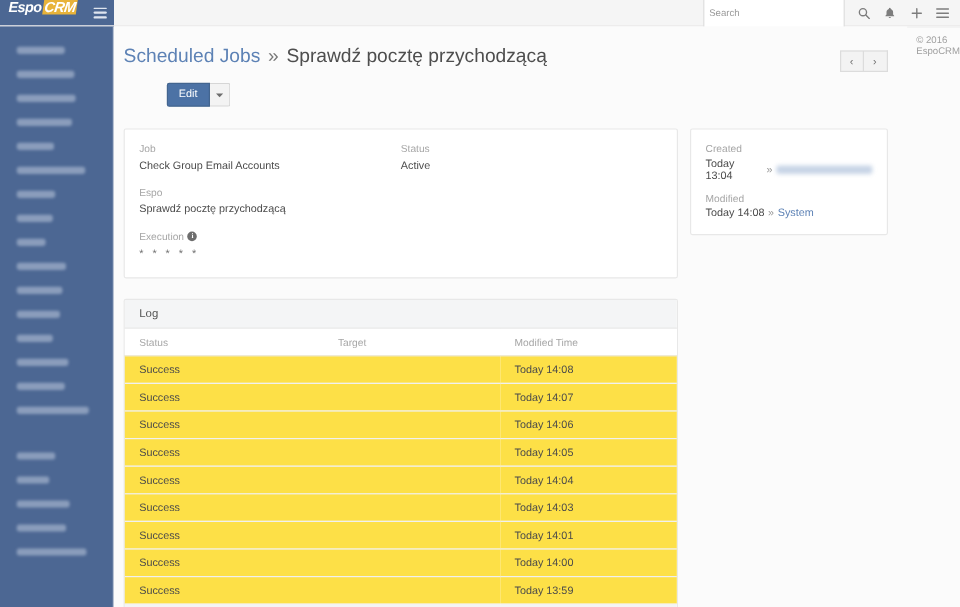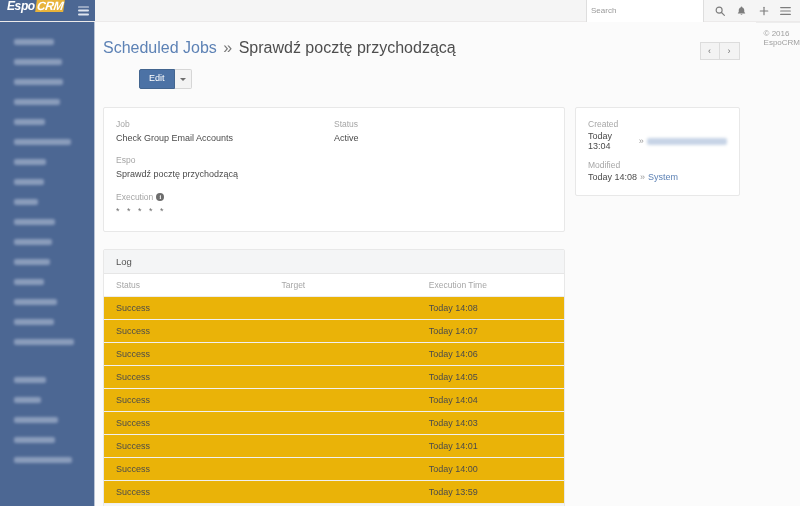--- a/index.html
+++ b/index.html
@@ -149,21 +149,21 @@
     background: #f4f5f6; border-bottom: 1px solid #e6e6e6;
     padding: 6px 12px; font-size: 9.5px; color: #555;
   }
   table.log { width: 100%; border-collapse: collapse; }
   table.log th {
     font-size: 8.5px; color: #a6a6a6; font-weight: normal; text-align: left;
     padding: 6px 12px 6px; border-bottom: 1px solid #ececec; background: #fff;
   }
   table.log td {
     font-size: 9px; color: #4b4b4b; padding: 6px 12px;
-    border-bottom: 1px solid #f0f0f0; background: #eab308;
+    border-bottom: 1px solid #f0f0f0; background: #fde047;
   }
   table.log col.c-status { width: 36%; }
   table.log col.c-target { width: 32%; }
   table.log col.c-time   { width: 32%; }
   .show-more-row {
     background: #f4f5f6; display: flex; align-items: center;
     justify-content: space-between; padding: 6px 12px;
     font-size: 9px; color: #555; cursor: pointer;
   }
 
@@ -370,21 +370,21 @@
               <table class="log">
                 <colgroup>
                   <col class="c-status">
                     <col class="c-target">
                     <col class="c-time">
                 </colgroup>
                 <thead>
                   <tr>
                     <th>Status</th>
                     <th>Target</th>
-                    <th>Execution Time</th>
+                    <th>Modified Time</th>
                   </tr>
                 </thead>
                 <tbody id="log-body">
                     <tr>
                       <td>Success</td>
                       <td></td>
                       <td>Today 14:08</td>
                     </tr>
                     <tr>
                       <td>Success</td>

